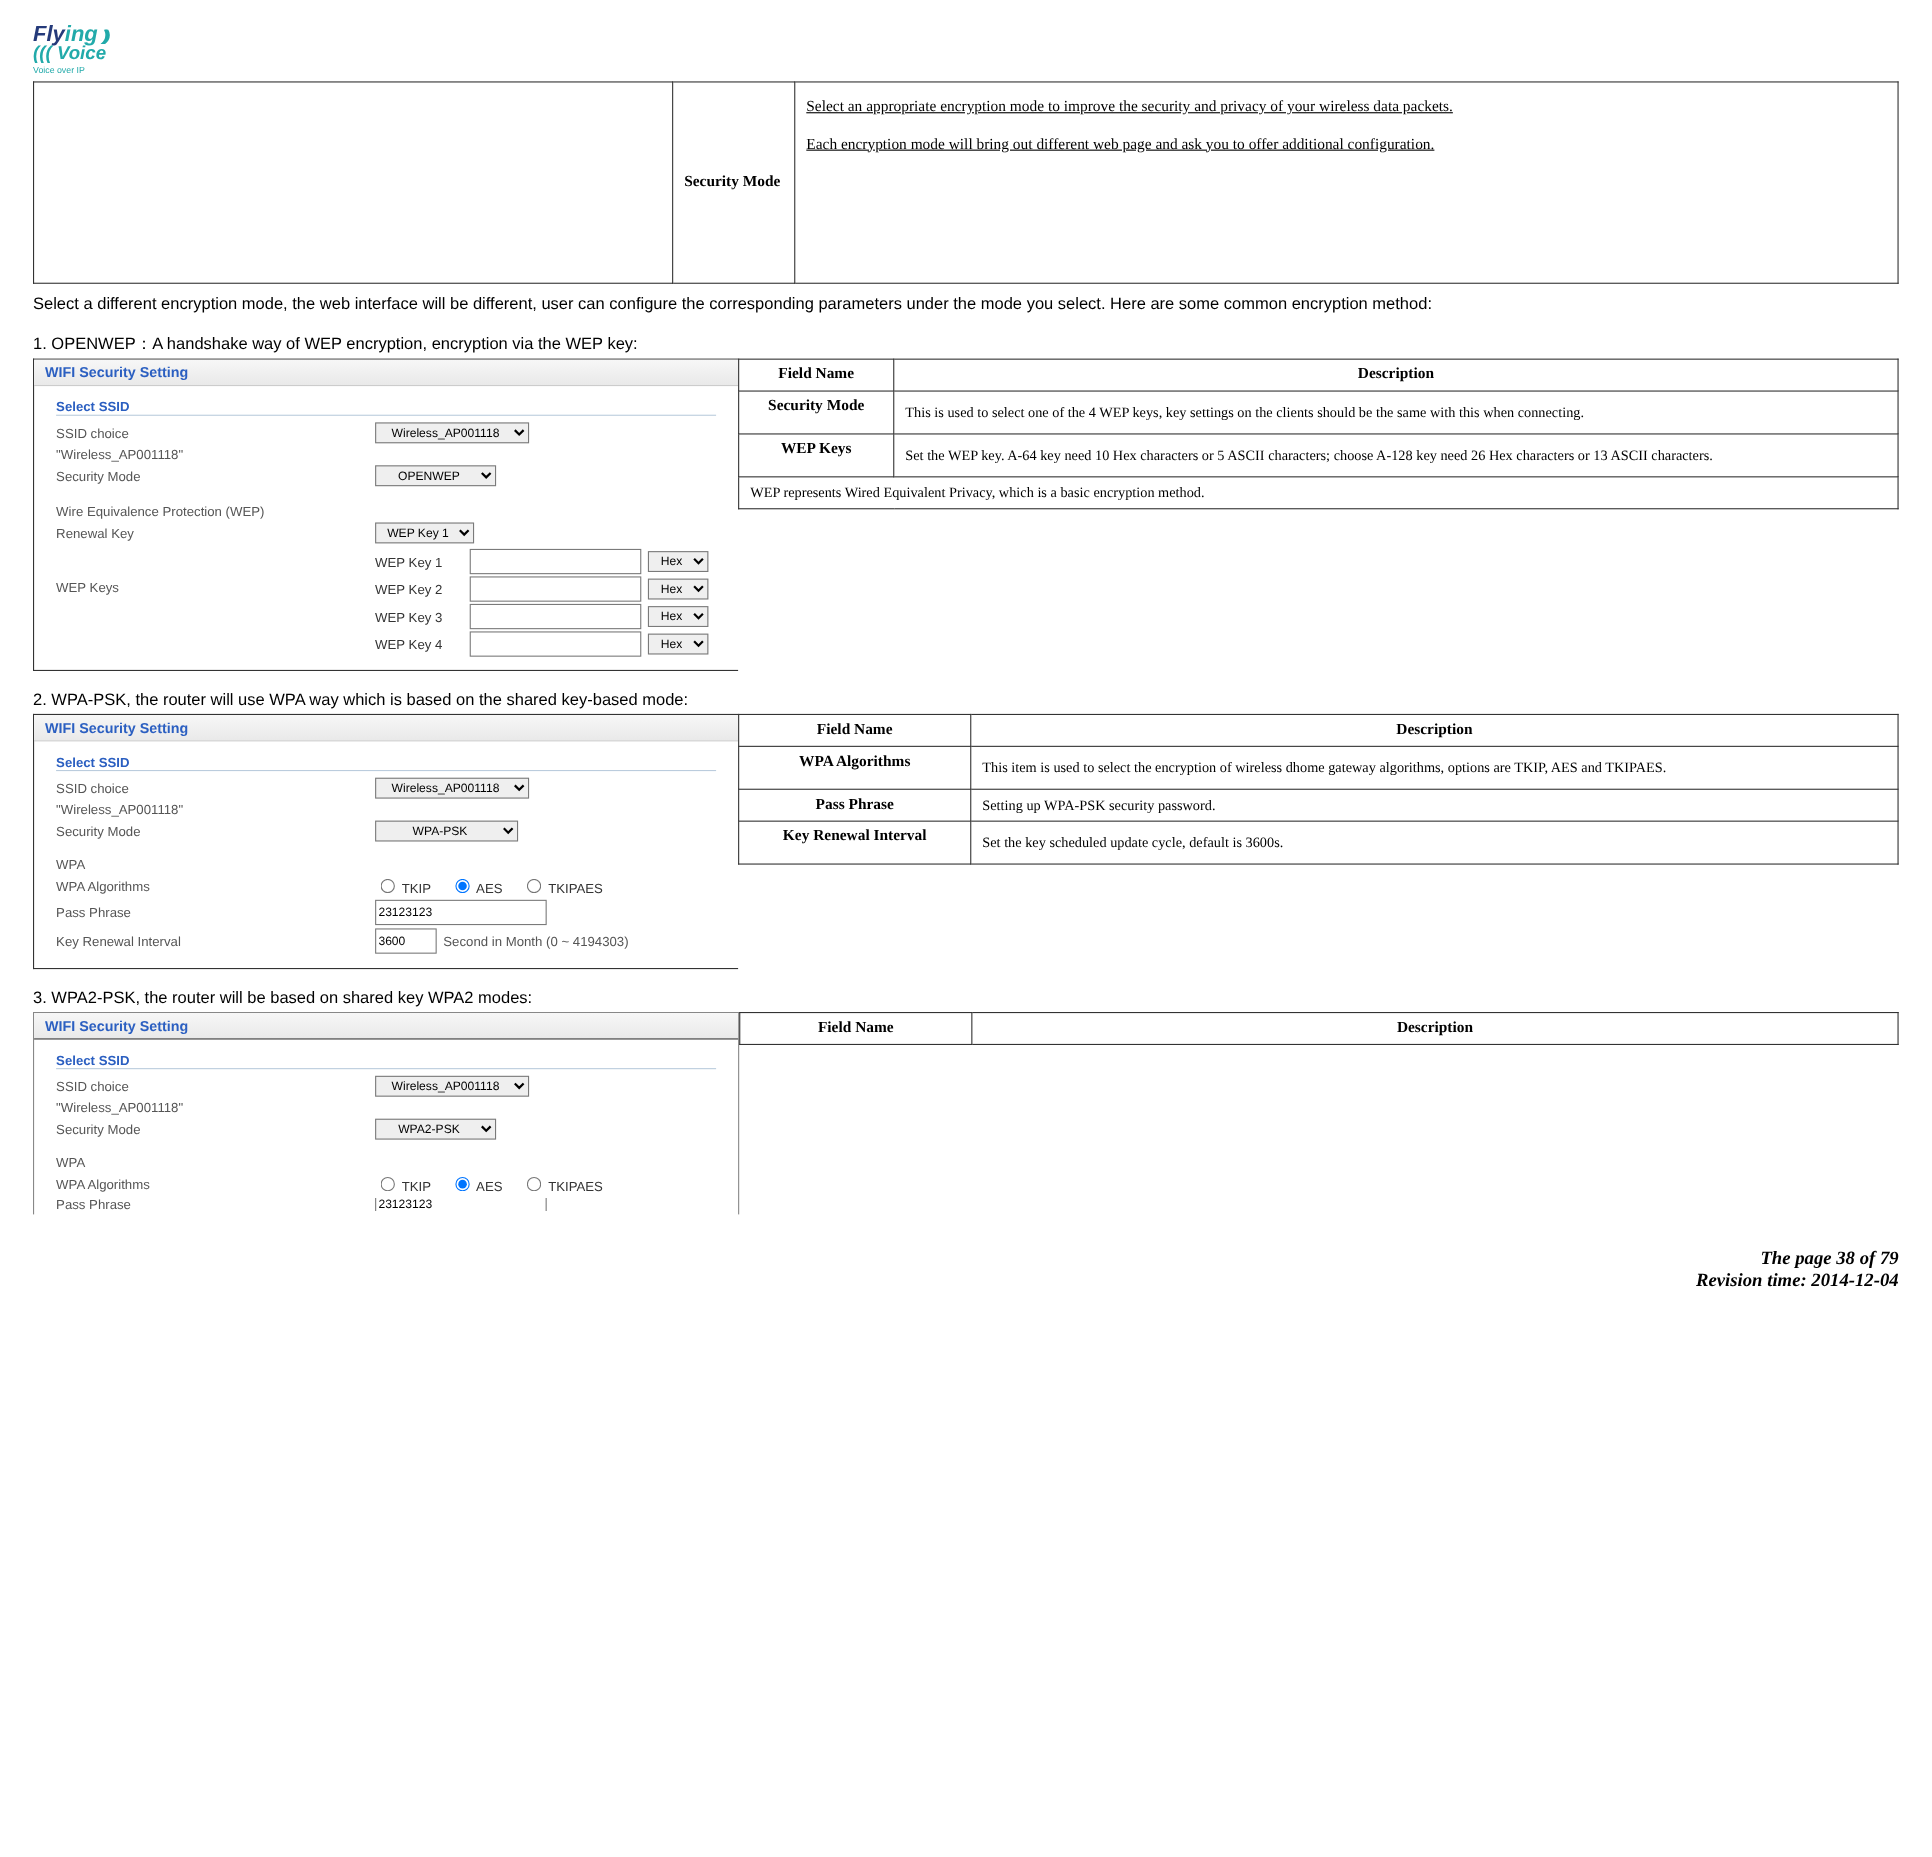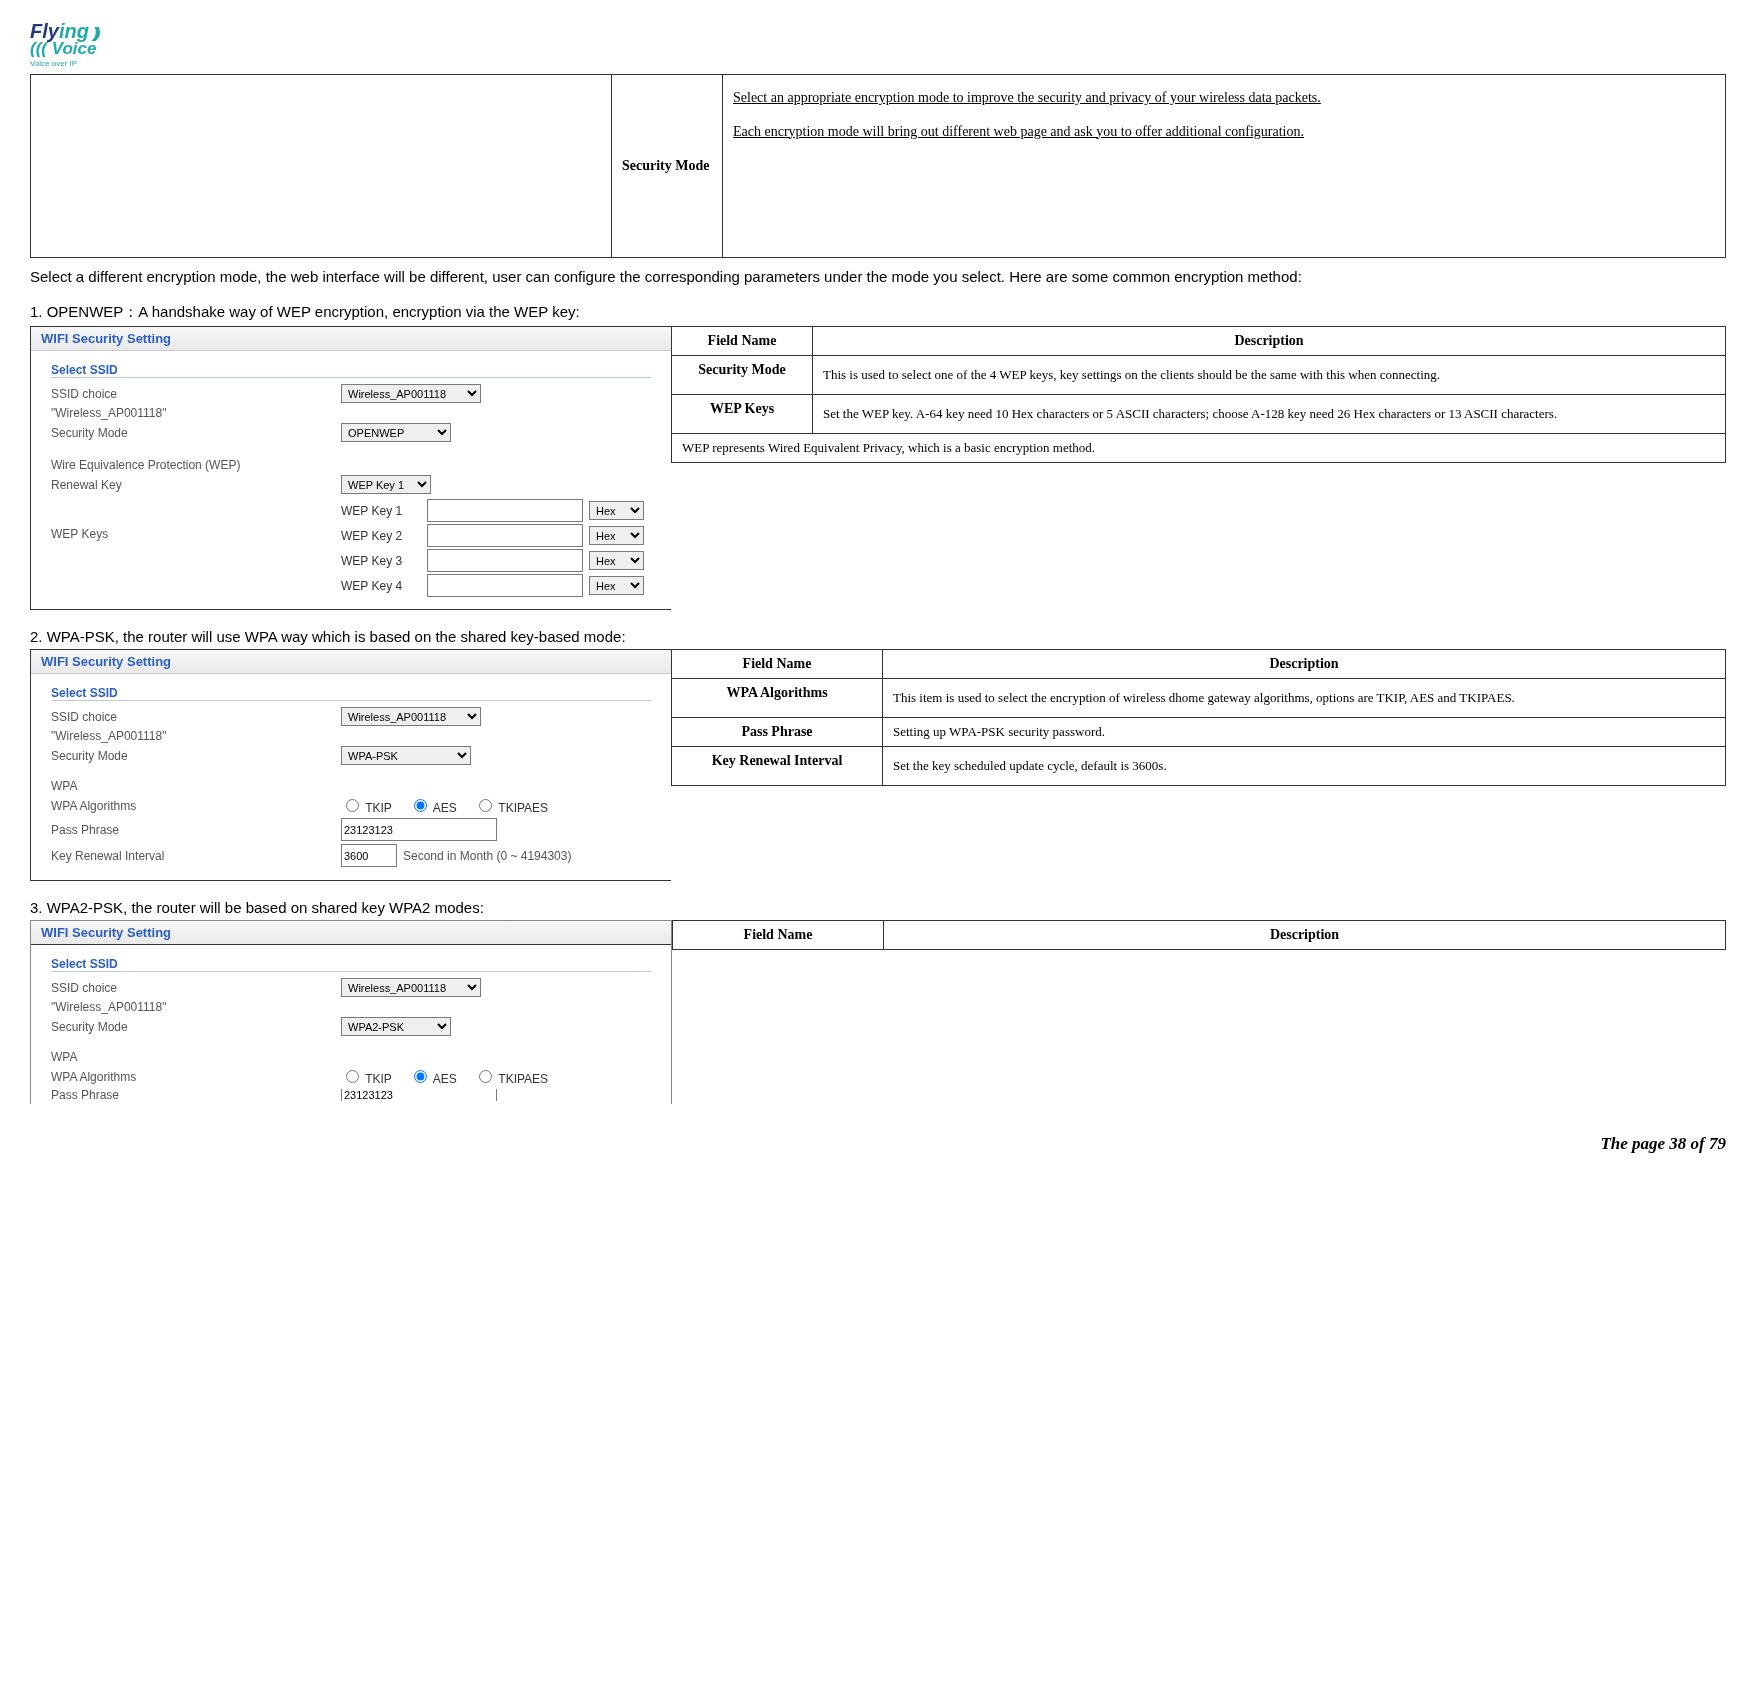--- a/index.html
+++ b/index.html
@@ -59,21 +59,21 @@
   .wep-keys-row { display:flex; align-items:flex-start; }
   .wep-key-line { display:flex; align-items:center; gap:6px; margin: 2px 0; }
   select.native, input.native {
     font-family: Tahoma, Arial, sans-serif;
     font-size: 11px;
     border: 1px solid #7a7a7a;
     background: #fff;
     height: 19px;
     padding: 1px 2px;
   }
-  select.native { background: #efefef; }
+  select.native { background: #efefef; text-align: center; }
   input.native { width: 150px; }
   .radio-row label { margin-right: 14px; font-size:12px; color:#333; }
   
   table.desc { border-collapse: collapse; width: 100%; font-family: "Times New Roman", serif; font-size: 14px;}
   table.desc th, table.desc td { border: 1px solid #333; padding: 6px 10px; vertical-align: top; }
   table.desc th { text-align: center; font-weight: bold; }
   .footer { text-align: right; font-weight: bold; font-style: italic; font-size: 17px; margin-top: 30px;}
   .flex-row { display:flex; align-items:stretch; }
   .left-pane { border:1px solid #333; border-right:none; flex: 0 0 640px; }
   .right-pane { flex:1; }
@@ -292,13 +292,14 @@
         <th style="width:190px;">Field Name</th>
         <th>Description</th>
       </tr>
     </tbody>
       </table>
   </div>
 </div>
 
 <div class="footer">
   <div>The page 38 of 79</div>
+  <div>Revision time: 2014-12-04</div>
 </div>
 
 </body></html>

